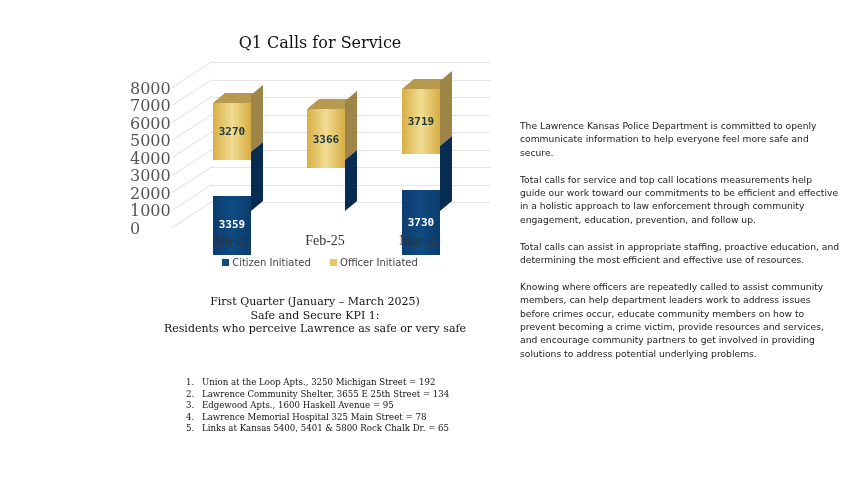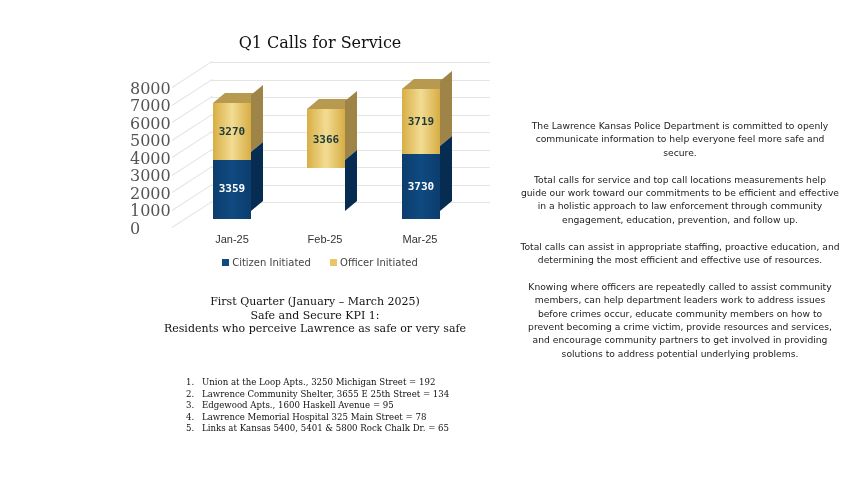--- a/index.html
+++ b/index.html
@@ -2,40 +2,40 @@
 <html><head>
 <meta charset="utf-8">
 <style>
   html, body { margin: 0; padding: 0; }
   body { width: 865px; height: 487px; background: #ffffff; position: relative; overflow: hidden; font-family: "Liberation Serif", serif; }
   .chart { position: absolute; left: 130px; top: 25px; width: 380px; height: 255px; }
   .chart-title { position: absolute; left: 0; width: 380px; top: 8px; text-align: center; font-size: 16px; color: #111; font-family: "DejaVu Serif", serif; }
   .ytick { position: absolute; left: 0; width: 36px; text-align: left; font-size: 16px; color: #555; font-family: "DejaVu Serif", serif; }
   .grid-back { position: absolute; left: 80px; width: 280px; height: 1px; background: #e4e4e4; }
   .grid-diag { position: absolute; left: 42px; height: 1px; background: #e4e4e4; transform-origin: left center; }
-  .xlabel { position: absolute; width: 70px; text-align: center; font-size: 11px; color: #333; font-family: Liberation Sans, sans-serif; }
+  .xlabel { position: absolute; width: 70px; text-align: center; font-size: 14px; color: #333; font-family: Liberation Serif, serif; }
   .legend { position: absolute; left: 0; width: 380px; top: 232px; text-align: center; font-size: 10px; color: #444; font-family: "DejaVu Sans", sans-serif; }
   .legend span.item { margin: 4px 8px; }
   .sw { display: inline-block; width: 7px; height: 7px; margin-right: 3px; vertical-align: 0px; }
   .bar { position: absolute; width: 38px; }
   .seg { position: absolute; left: 0; width: 38px; }
-  .seg.cit { background: linear-gradient(90deg, #0c3d6e, #0f4a80 50%, #0c3d6e); }
+  .seg.cit { background: linear-gradient(90deg, #0c3d6e, #0f4a80 50%, #0c3d6e); margin-top: 36px; }
   .seg.off { background: linear-gradient(90deg, #d8ae45, #f2dc93 50%, #d7ad44); }
   .side { position: absolute; width: 12px; }
   .side.cit { background: #072c52; }
   .side.off { background: #9e8547; }
   .top { position: absolute; height: 10px; width: 38px; background: #b79a4f; transform: skewX(-50deg); transform-origin: bottom left; }
   .vlabel { position: absolute; left: 0; width: 38px; text-align: center; font-size: 11px; font-weight: bold; font-family: "DejaVu Sans Mono", monospace; }
   .vlabel.cit { color: #ffffff; }
   .vlabel.off { color: #1d3a3a; }
   .subhead { position: absolute; left: 160px; width: 310px; top: 295px; text-align: center; font-size: 11px; line-height: 13.5px; color: #111; font-family: "DejaVu Serif", serif; }
   .loc-list { position: absolute; left: 168px; top: 359px; margin: 18px; padding: 0; list-style: none; font-size: 8.6px; line-height: 11.6px; color: #111; font-family: "DejaVu Serif", serif; }
   .loc-list li .num { display: inline-block; width: 16px; }
   .body-text { position: absolute; left: 520px; top: 119px; width: 320px; font-family: "DejaVu Sans", sans-serif; font-size: 9.2px; line-height: 13.4px; color: #222; }
-  .body-text p { margin: 0 0 13.4px 0; text-align: center; }
+  .body-text p { margin: 0 0 13.4px 0; }
 </style>
 </head>
 <body>
 
 <div class="chart">
   <div class="chart-title">Q1 Calls for Service</div>
 
   <div class="ytick" style="top:54px">8000</div>
   <div class="ytick" style="top:71px">7000</div>
   <div class="ytick" style="top:89px">6000</div>

